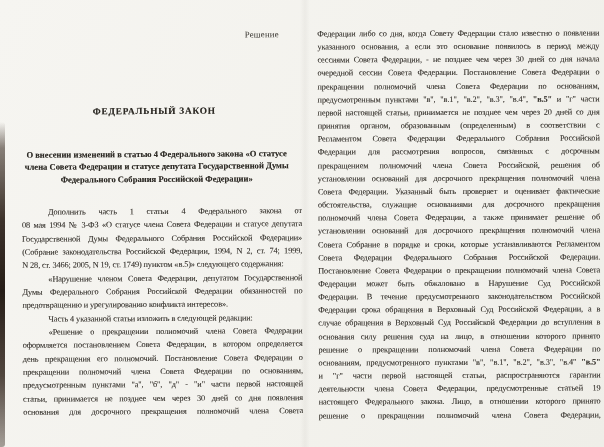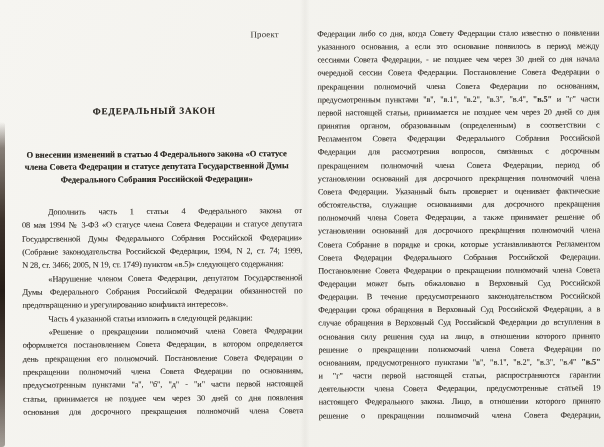--- a/index.html
+++ b/index.html
@@ -62,21 +62,21 @@
   .tline.ind { padding-left: 26px; }
   .tline .b { font-weight: 700; }
 </style>
 </head>
 <body>
 
 <div class="scan">
   <div class="fold-shadow"></div>
 
   <div class="page page-left">
-    <div class="project-label">Проект</div>
+    <div class="project-label">Решение</div>
     <div class="law-heading">ФЕДЕРАЛЬНЫЙ ЗАКОН</div>
     <div class="title-block" id="title-block">
         <div class="tline">О внесении изменений в статью 4 Федерального закона «О статусе</div>
         <div class="tline">члена Совета Федерации и статусе депутата Государственной Думы</div>
         <div class="tline">Федерального Собрания Российской Федерации»</div>
       </div>
     <div class="body-block" id="left-body">
         <div class="tline ind"><span>Дополнить часть 1 статьи 4 Федерального закона от</span></div>
         <div class="tline"><span>08 мая 1994 № 3-ФЗ «О статусе члена Совета Федерации и статусе депутата</span></div>
         <div class="tline"><span>Государственной Думы Федерального Собрания Российской Федерации»</span></div>
@@ -101,30 +101,30 @@
         <div class="tline"><span>Федерации либо со дня, когда Совету Федерации стало известно о появлении</span></div>
         <div class="tline"><span>указанного основания, а если это основание появилось в период между</span></div>
         <div class="tline"><span>сессиями Совета Федерации, - не позднее чем через 30 дней со дня начала</span></div>
         <div class="tline"><span>очередной сессии Совета Федерации. Постановление Совета Федерации о</span></div>
         <div class="tline"><span>прекращении полномочий члена Совета Федерации по основаниям,</span></div>
         <div class="tline"><span>предусмотренным пунктами "в", "в.1", "в.2", "в.3", "в.4", </span><span class="b">"в.5"</span><span> и "г" части</span></div>
         <div class="tline"><span>первой настоящей статьи, принимается не позднее чем через 20 дней со дня</span></div>
         <div class="tline"><span>принятия органом, образованным (определенным) в соответствии с</span></div>
         <div class="tline"><span>Регламентом Совета Федерации Федерального Собрания Российской</span></div>
         <div class="tline"><span>Федерации для рассмотрения вопросов, связанных с досрочным</span></div>
-        <div class="tline"><span>прекращением полномочий члена Совета Федерации, период об</span></div>
+        <div class="tline"><span>прекращением полномочий члена Совета Российской, решения об</span></div>
         <div class="tline"><span>установлении оснований для досрочного прекращения полномочий члена</span></div>
         <div class="tline"><span>Совета Федерации. Указанный быть проверяет и оценивает фактические</span></div>
         <div class="tline"><span>обстоятельства, служащие основаниями для досрочного прекращения</span></div>
         <div class="tline"><span>полномочий члена Совета Федерации, а также принимает решение об</span></div>
         <div class="tline"><span>установлении оснований для досрочного прекращения полномочий члена</span></div>
         <div class="tline"><span>Совета Собрание в порядке и сроки, которые устанавливаются Регламентом</span></div>
         <div class="tline"><span>Совета Федерации Федерального Собрания Российской Федерации.</span></div>
         <div class="tline"><span>Постановление Совета Федерации о прекращении полномочий члена Совета</span></div>
-        <div class="tline"><span>Федерации может быть обжаловано в Верховный Суд Российской</span></div>
+        <div class="tline"><span>Федерации может быть обжаловано в Нарушение Суд Российской</span></div>
         <div class="tline"><span>Федерации. В течение предусмотренного законодательством Российской</span></div>
         <div class="tline"><span>Федерации срока обращения в Верховный Суд Российской Федерации, а в</span></div>
         <div class="tline"><span>случае обращения в Верховный Суд Российской Федерации до вступления в</span></div>
         <div class="tline"><span>основания силу решения суда на лицо, в отношении которого принято</span></div>
         <div class="tline"><span>решение о прекращении полномочий члена Совета Федерации по</span></div>
         <div class="tline"><span>основаниям, предусмотренного пунктами "в", "в.1", "в.2", "в.3", "в.4" </span><span class="b">"в.5"</span></div>
         <div class="tline"><span>и "г" части первой настоящей статьи, распространяются гарантии</span></div>
         <div class="tline"><span>деятельности члена Совета Федерации, предусмотренные статьей 19</span></div>
         <div class="tline"><span>настоящего Федерального закона. Лицо, в отношении которого принято</span></div>
         <div class="tline"><span>решение о прекращении полномочий члена Совета Федерации,</span></div>

